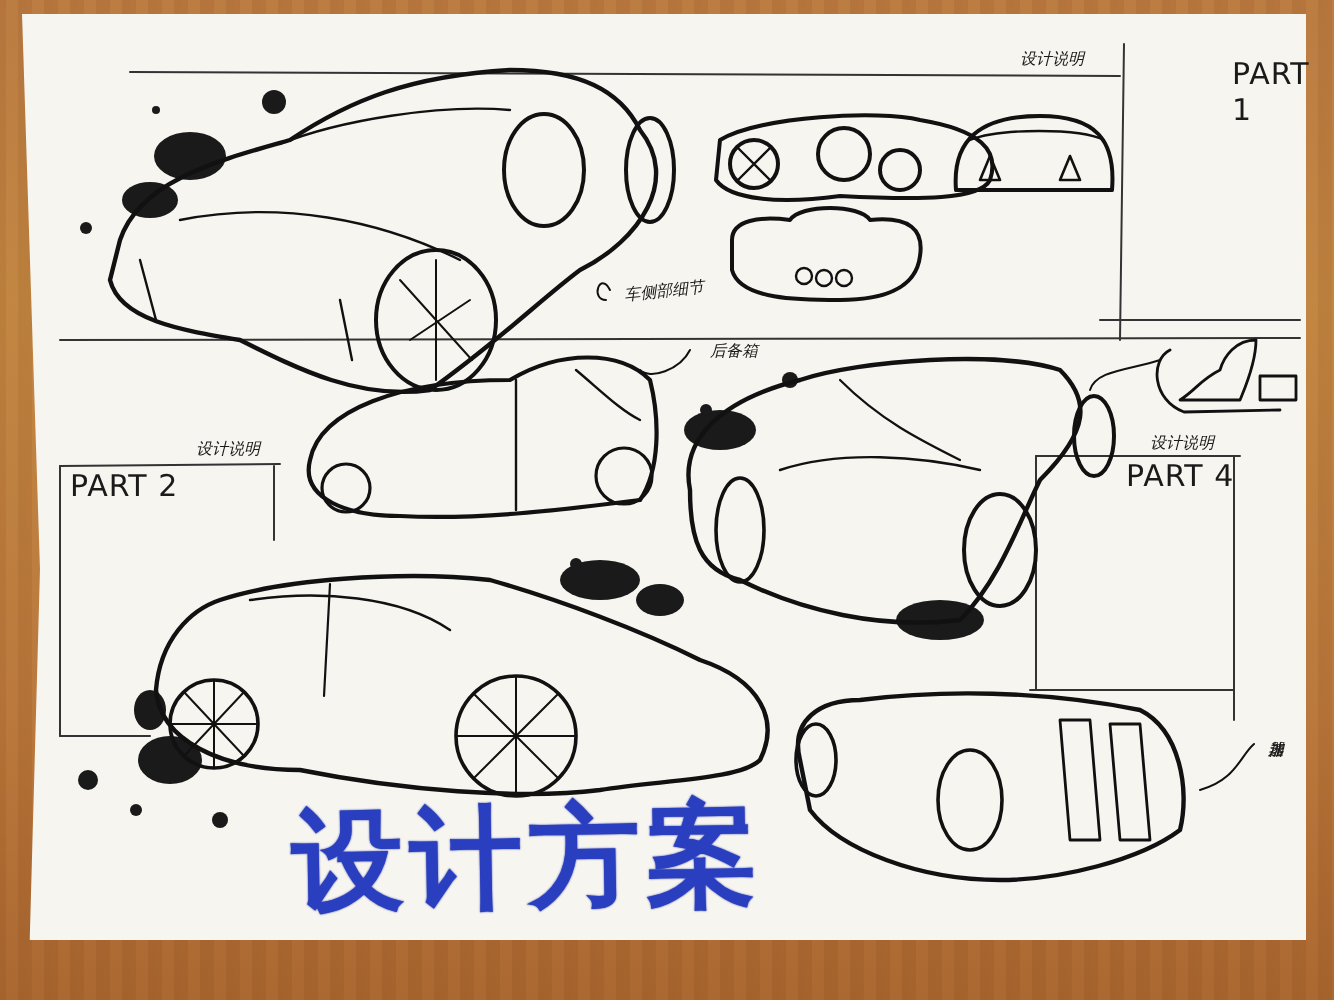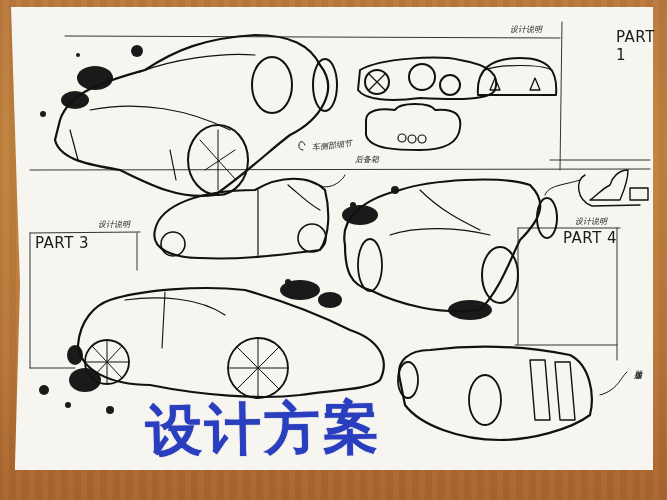--- a/index.html
+++ b/index.html
@@ -163,19 +163,19 @@
   </g>
 </svg>
 
 <div class="label note" style="left:510px; top:24px;">设计说明</div>
 <div class="label part-title" style="left:569px; top:28px;margin-left:47px;">PART 1</div>
 
 <div class="label note" style="left:575px; top:216px;">设计说明</div>
 <div class="label part-title" style="left:563px; top:229px;">PART 4</div>
 
 <div class="label note" style="left:98px; top:219px;">设计说明</div>
-<div class="label part-title" style="left:35px; top:234px;">PART 3</div>
+<div class="label part-title" style="left:35px; top:234px;">PART 2</div>
 
 <div class="label note" style="left:312px; top:140px; transform:rotate(-6deg);">车侧部细节</div>
-<div class="label note" style="left:355px; top:154px;">后备箱</div>
+<div class="label note" style="left:355px; top:170px;">后备箱</div>
 <div class="label note" style="left:631px; top:364px; writing-mode:vertical-rl;">加速器</div>
 
 <div class="big-title">设计方案</div>
 
 </body></html>

